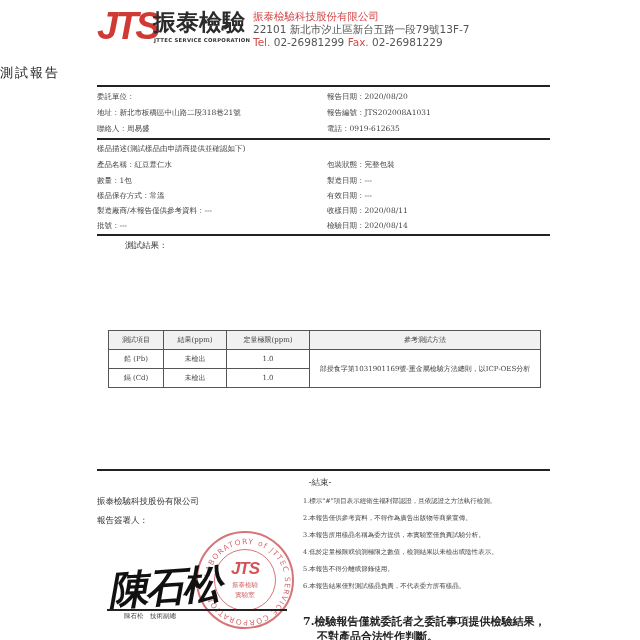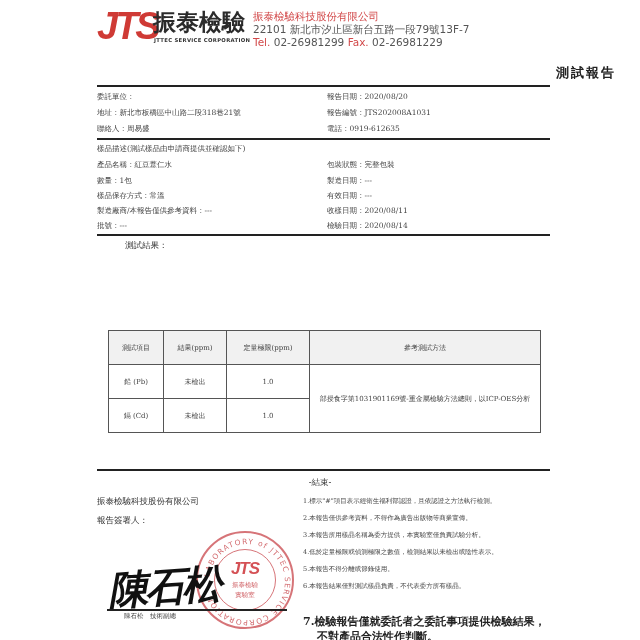--- a/index.html
+++ b/index.html
@@ -9,31 +9,31 @@
   
   .header { position: absolute; left: 97px; top: 6px; width: 380px; height: 42px; }
   .logo-jts { position: absolute; left: 0; top: 0; font-family: "Liberation Sans", sans-serif; font-weight: bold; font-size: 38px; color: #cf3a35; letter-spacing: -3px; line-height: 40px; font-style: italic; }
   .logo-cn { position: absolute; left: 56px; top: 3px; font-family: "DejaVu Sans", sans-serif; font-weight: bold; font-size: 23px; color: #2b2b2b; letter-spacing: 0px; line-height: 26px; }
   .logo-en { position: absolute; left: 57px; top: 31px; font-family: "DejaVu Sans", sans-serif; font-weight: bold; font-size: 5.3px; color: #333; letter-spacing: 0.3px; }
   .co-name { position: absolute; left: 156px; top: 4px; font-family: "DejaVu Sans", sans-serif; font-size: 10.5px; color: #d2494a; line-height: 12px; }
   .co-addr { position: absolute; left: 156px; top: 17px; font-family: "DejaVu Sans", sans-serif; font-size: 10.5px; color: #555; line-height: 12px; }
   .co-tel { position: absolute; left: 156px; top: 30px; font-family: "DejaVu Sans", sans-serif; font-size: 10.5px; color: #555; line-height: 12px; }
   .co-tel .lbl { color: #d2494a; }
 
-  .title { position: absolute; left: 0; width: 616px; top: 64px; text-align: right; font-size: 13px; font-weight: bold; color: #222; letter-spacing: 2px; }
+  .title { position: absolute; left: 0; width: 616px; top: 64px; text-align: left; font-size: 13px; font-weight: normal; color: #222; letter-spacing: 2px; }
 
   .rule { position: absolute; left: 97px; width: 453px; background: #222; }
   .rule.thick { height: 2px; }
 
   .field { position: absolute; font-size: 7.5px; color: #444; white-space: nowrap; }
 
   .results-label { position: absolute; left: 97px; top: 240px; font-size: 8.5px; color: #333; margin-left: 28px; }
 
   table.res { position: absolute; left: 108px; top: 330px; width: 433px; border-collapse: collapse; font-size: 7px; color: #444; }
-  table.res th, table.res td { border: 1px solid #555; text-align: center; height: 34px; font-weight: normal; padding: 0 2px; }
+  table.res th, table.res td { border: 1px solid #555; text-align: center; height: 19px; font-weight: normal; padding: 0 2px; }
   table.res th { background: #f1f1f1; }
 
   .end-label { position: absolute; left: 0; width: 640px; top: 477px; text-align: center; font-size: 8.5px; color: #333; }
 
   .company { position: absolute; left: 97px; top: 496px; font-size: 8.5px; color: #333; }
   .signer-label { position: absolute; left: 97px; top: 515px; font-size: 8.5px; color: #333; }
 
   .notes { position: absolute; left: 303px; top: 493px; width: 260px; }
   .note { font-size: 6.5px; color: #444; line-height: 17px; height: 17px; white-space: nowrap; }
   .note.big { font-size: 11px; font-weight: bold; color: #222; line-height: 15px; height: 15px; margin-top: 19px; }

